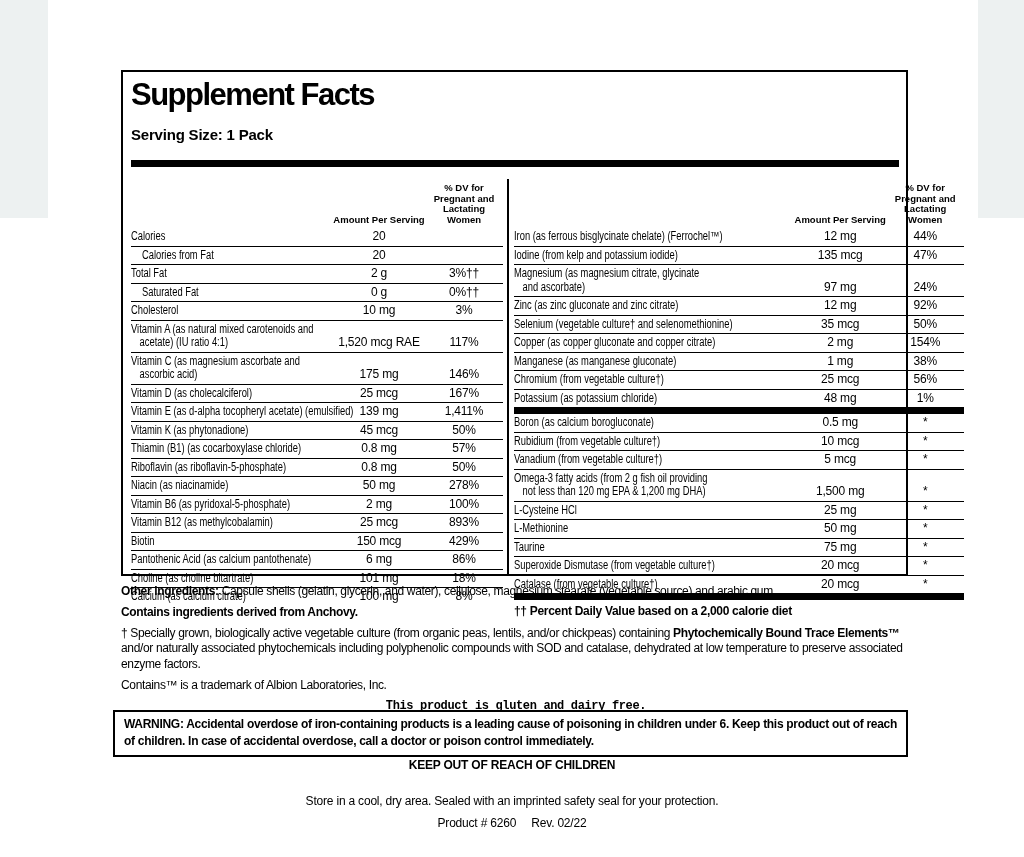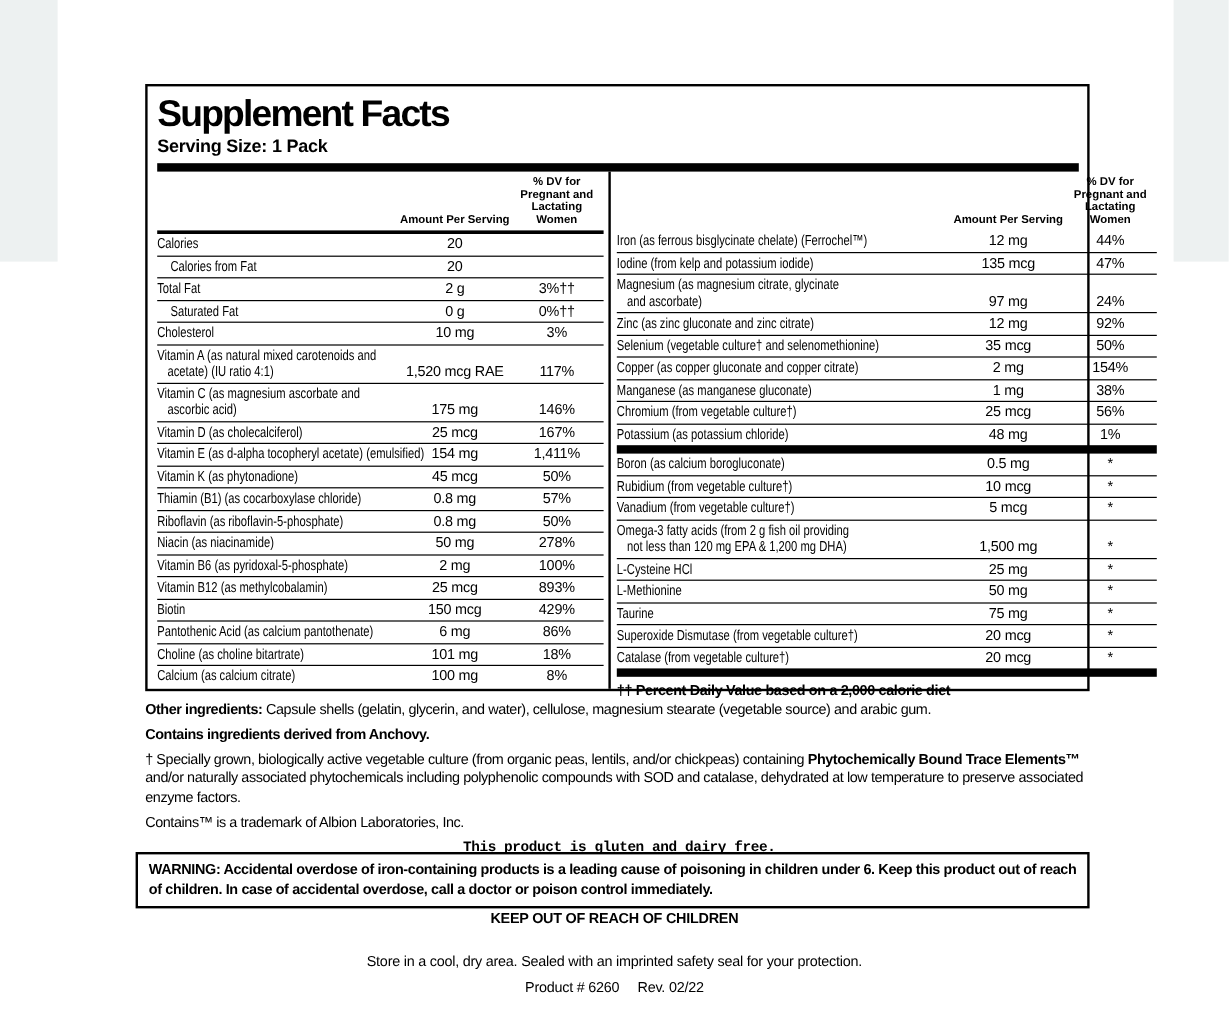--- a/index.html
+++ b/index.html
@@ -9,21 +9,21 @@
     -webkit-font-smoothing:antialiased;
   }
   .strip{position:absolute;top:0;height:218px;}
   .strip.left{left:0;width:48px;}
   .strip.right{right:0;width:46px;}
 
   
   .panel{
     position:absolute;left:121px;top:70px;width:787px;height:506px;
     border:2px solid #000;box-sizing:border-box;
-    padding:6px 7px 0 8px;display:flex;flex-direction:column;background:#fff;
+    padding:6px 7px 0 8px;display:flex;flex-direction:column;background:#fff;gap:12px;
   }
   .sf-title{font-size:31px;font-weight:bold;letter-spacing:-1.5px;line-height:33px;}
   .sf-serving{font-size:15px;font-weight:bold;letter-spacing:-0.2px;margin-top:3px;}
   .bar{background:#000;}
   .bar.thick{height:7px;}
   .bar.med{height:3px;}
   .top-bar{margin-top:5px;}
   .cols{display:flex;flex:1;min-height:0;}
   .col{display:flex;flex-direction:column;box-sizing:border-box;}
   .col.left{width:376px;padding-right:4px;}
@@ -149,21 +149,21 @@
             <div class="cell name">
               <div class="nline">Vitamin D (as cholecalciferol)</div>
             </div>
             <div class="cell amt">25 mcg</div>
             <div class="cell dv">167%</div>
           </div>
           <div class="row">
             <div class="cell name">
               <div class="nline">Vitamin E (as d-alpha tocopheryl acetate) (emulsified)</div>
             </div>
-            <div class="cell amt">154 mg</div>
+            <div class="cell amt">139 mg</div>
             <div class="cell dv">1,411%</div>
           </div>
           <div class="row">
             <div class="cell name">
               <div class="nline">Vitamin K (as phytonadione)</div>
             </div>
             <div class="cell amt">45 mcg</div>
             <div class="cell dv">50%</div>
           </div>
           <div class="row">

